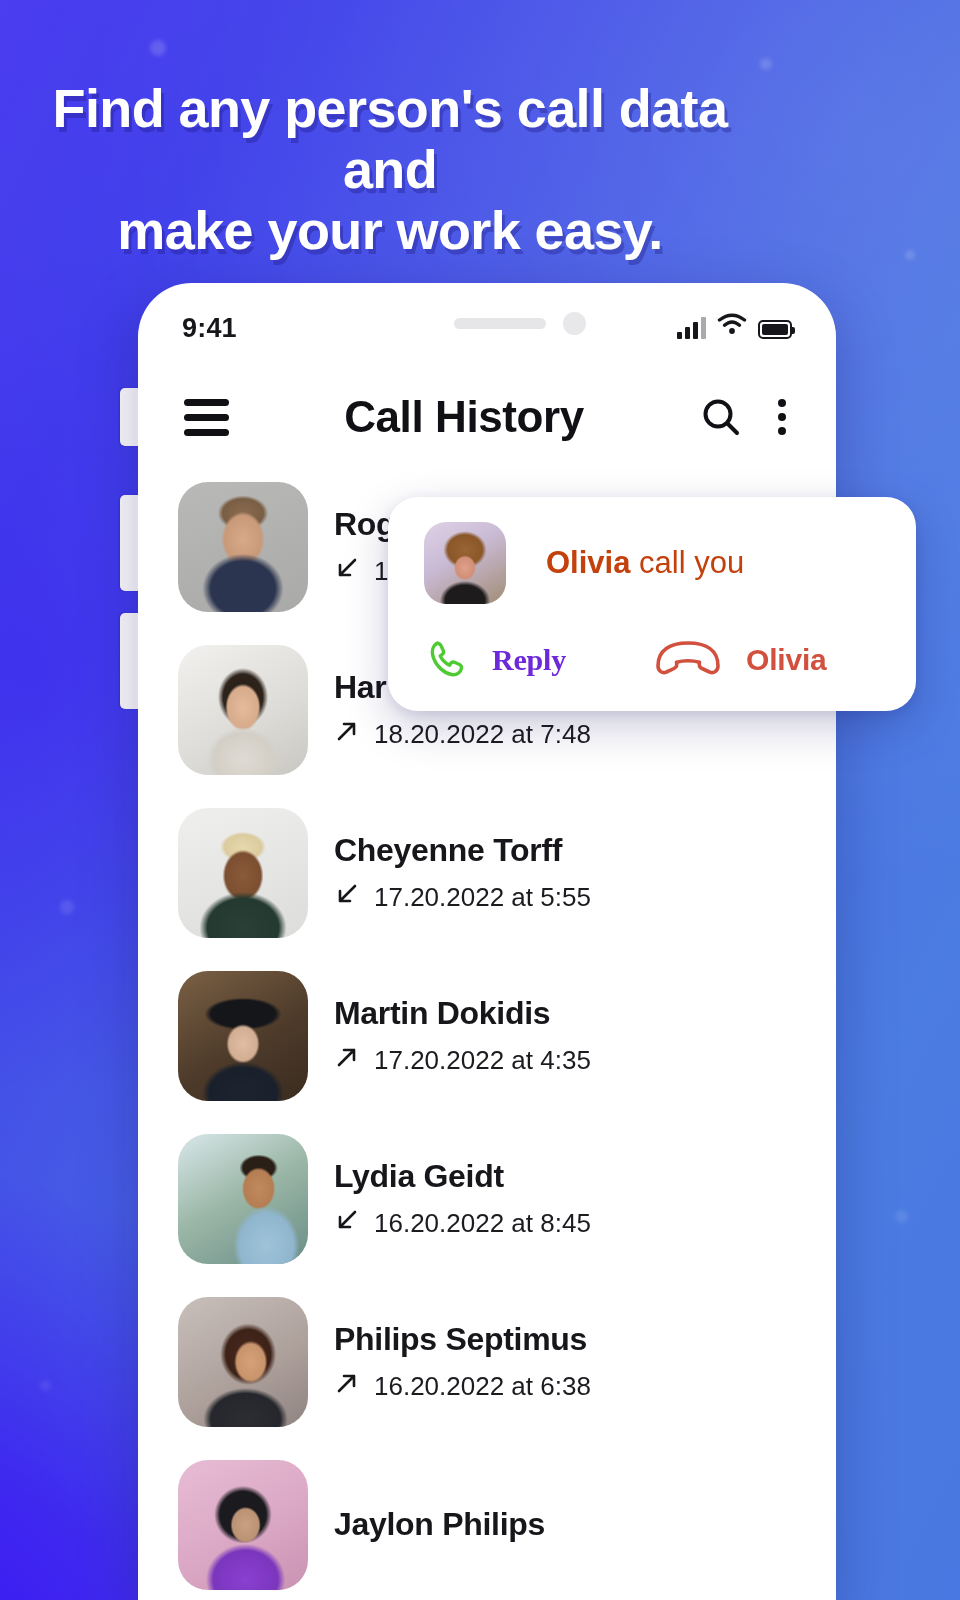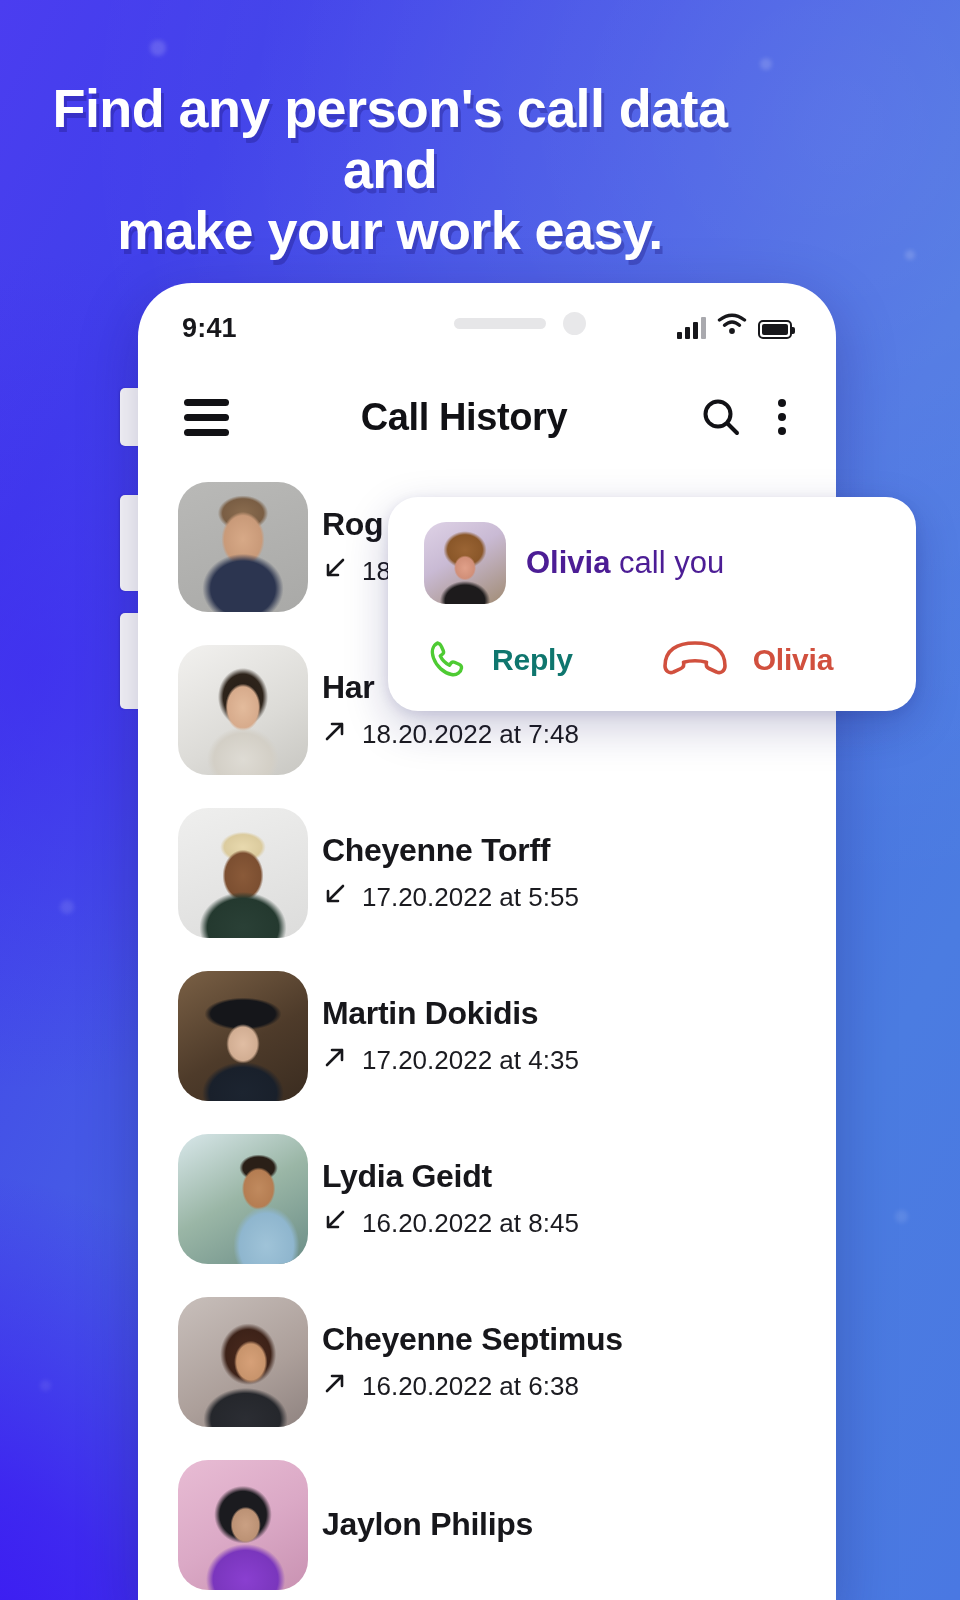--- a/index.html
+++ b/index.html
@@ -168,21 +168,21 @@
     flex-direction: column;
     gap: 8px;
     cursor: pointer;
   }
   .hamburger b { display:block; height: 7px; background: #111115; border-radius: 4px; }
 
   .app-title {
     position: absolute;
     left: 0; width: 652px;
     text-align: center;
-    font-size: 38px;
+    font-size: 44px;
     font-weight: bold;
     color: #111115;
     letter-spacing: -0.4px;
   }
 
   .header-actions {
     position: absolute;
     right: 40px;
     display: flex;
     align-items: center;
@@ -206,21 +206,21 @@
     padding: 0 30px 0 40px;
   }
   .avatar {
     width: 130px; height: 130px;
     border-radius: 30px;
     flex: 0 0 130px;
     overflow: hidden;
     position: relative;
   }
   .avatar .ph { position:absolute; inset:0; }
-  .row-text { margin-left: 14px; min-width: 0; }
+  .row-text { margin-left: 26px; min-width: 0; }
   .row-name {
     font-size: 32px;
     font-weight: bold;
     color: #17171b;
     letter-spacing: -0.3px;
     white-space: nowrap;
   }
   .row-meta {
     margin-top: 12px;
     display: flex;
@@ -251,40 +251,40 @@
     align-items: center;
   }
   .notif-avatar {
     width: 82px; height: 82px;
     border-radius: 22px;
     overflow: hidden;
     position: relative;
     flex: 0 0 82px;
   }
   .notif-text {
-    margin-left: 20px;
+    margin-left: 40px;
     font-size: 31px;
-    color: #4c1d95;
+    color: #c2410c;
     white-space: nowrap;
   }
   .notif-text .who { font-weight: bold; }
 
   .notif-actions {
     position: absolute;
     left: 36px; bottom: 26px;
     display: flex;
     align-items: center;
   }
   .act {
     display: flex;
     align-items: center;
     cursor: pointer;
   }
   .act .lbl { font-size: 30px; font-weight: bold; margin-left: 22px; letter-spacing: -0.2px; }
-  .act.reply .lbl { color: #0f766e; }
+  .act.reply .lbl { color: #6d28d9; font-family: Liberation Serif, serif; }
   .act.decline { margin-left: 86px; }
   .act.decline .lbl { color: #d1503e; }
 </style>
 </head>
 <body>
 
 <div class="bg-wash"></div>
 
 <div class="bg-specks">
   <div class="speck" style="left:150px;top:40px;width:16px;height:16px;"></div>
@@ -464,21 +464,21 @@
 
     <div class="call-row">
       <div class="avatar">
         <div class="ph" style="background:
             radial-gradient(ellipse 62px 46px at 52% 94%, #2b2d33 0%, #25272c 56%, rgba(37,39,44,0) 68%),
             radial-gradient(ellipse 22px 28px at 56% 50%, #d6a078 0%, #c8946c 64%, rgba(200,148,108,0) 76%),
             radial-gradient(ellipse 40px 44px at 54% 44%, #4a2a1e 0%, #3d2218 56%, rgba(61,34,24,0) 70%),
             linear-gradient(150deg,#c8bfbb 0%, #ac9f9a 60%, #8f8380 100%);"></div>
       </div>
       <div class="row-text">
-        <div class="row-name">Cheyenne Septimus</div>
+        <div class="row-name">Philips Septimus</div>
         <div class="row-meta">
           <span class="arrow">
             <svg width="26" height="26" viewBox="0 0 26 26">
                 <path d="M5 21 L20 6 M20 6 L10 6 M20 6 L20 16" stroke="#17171b" stroke-width="2.6" fill="none" stroke-linecap="round" stroke-linejoin="round"></path>
               </svg>
           </span>
           <span>16.20.2022 at 6:38</span>
         </div>
       </div>
     </div>

